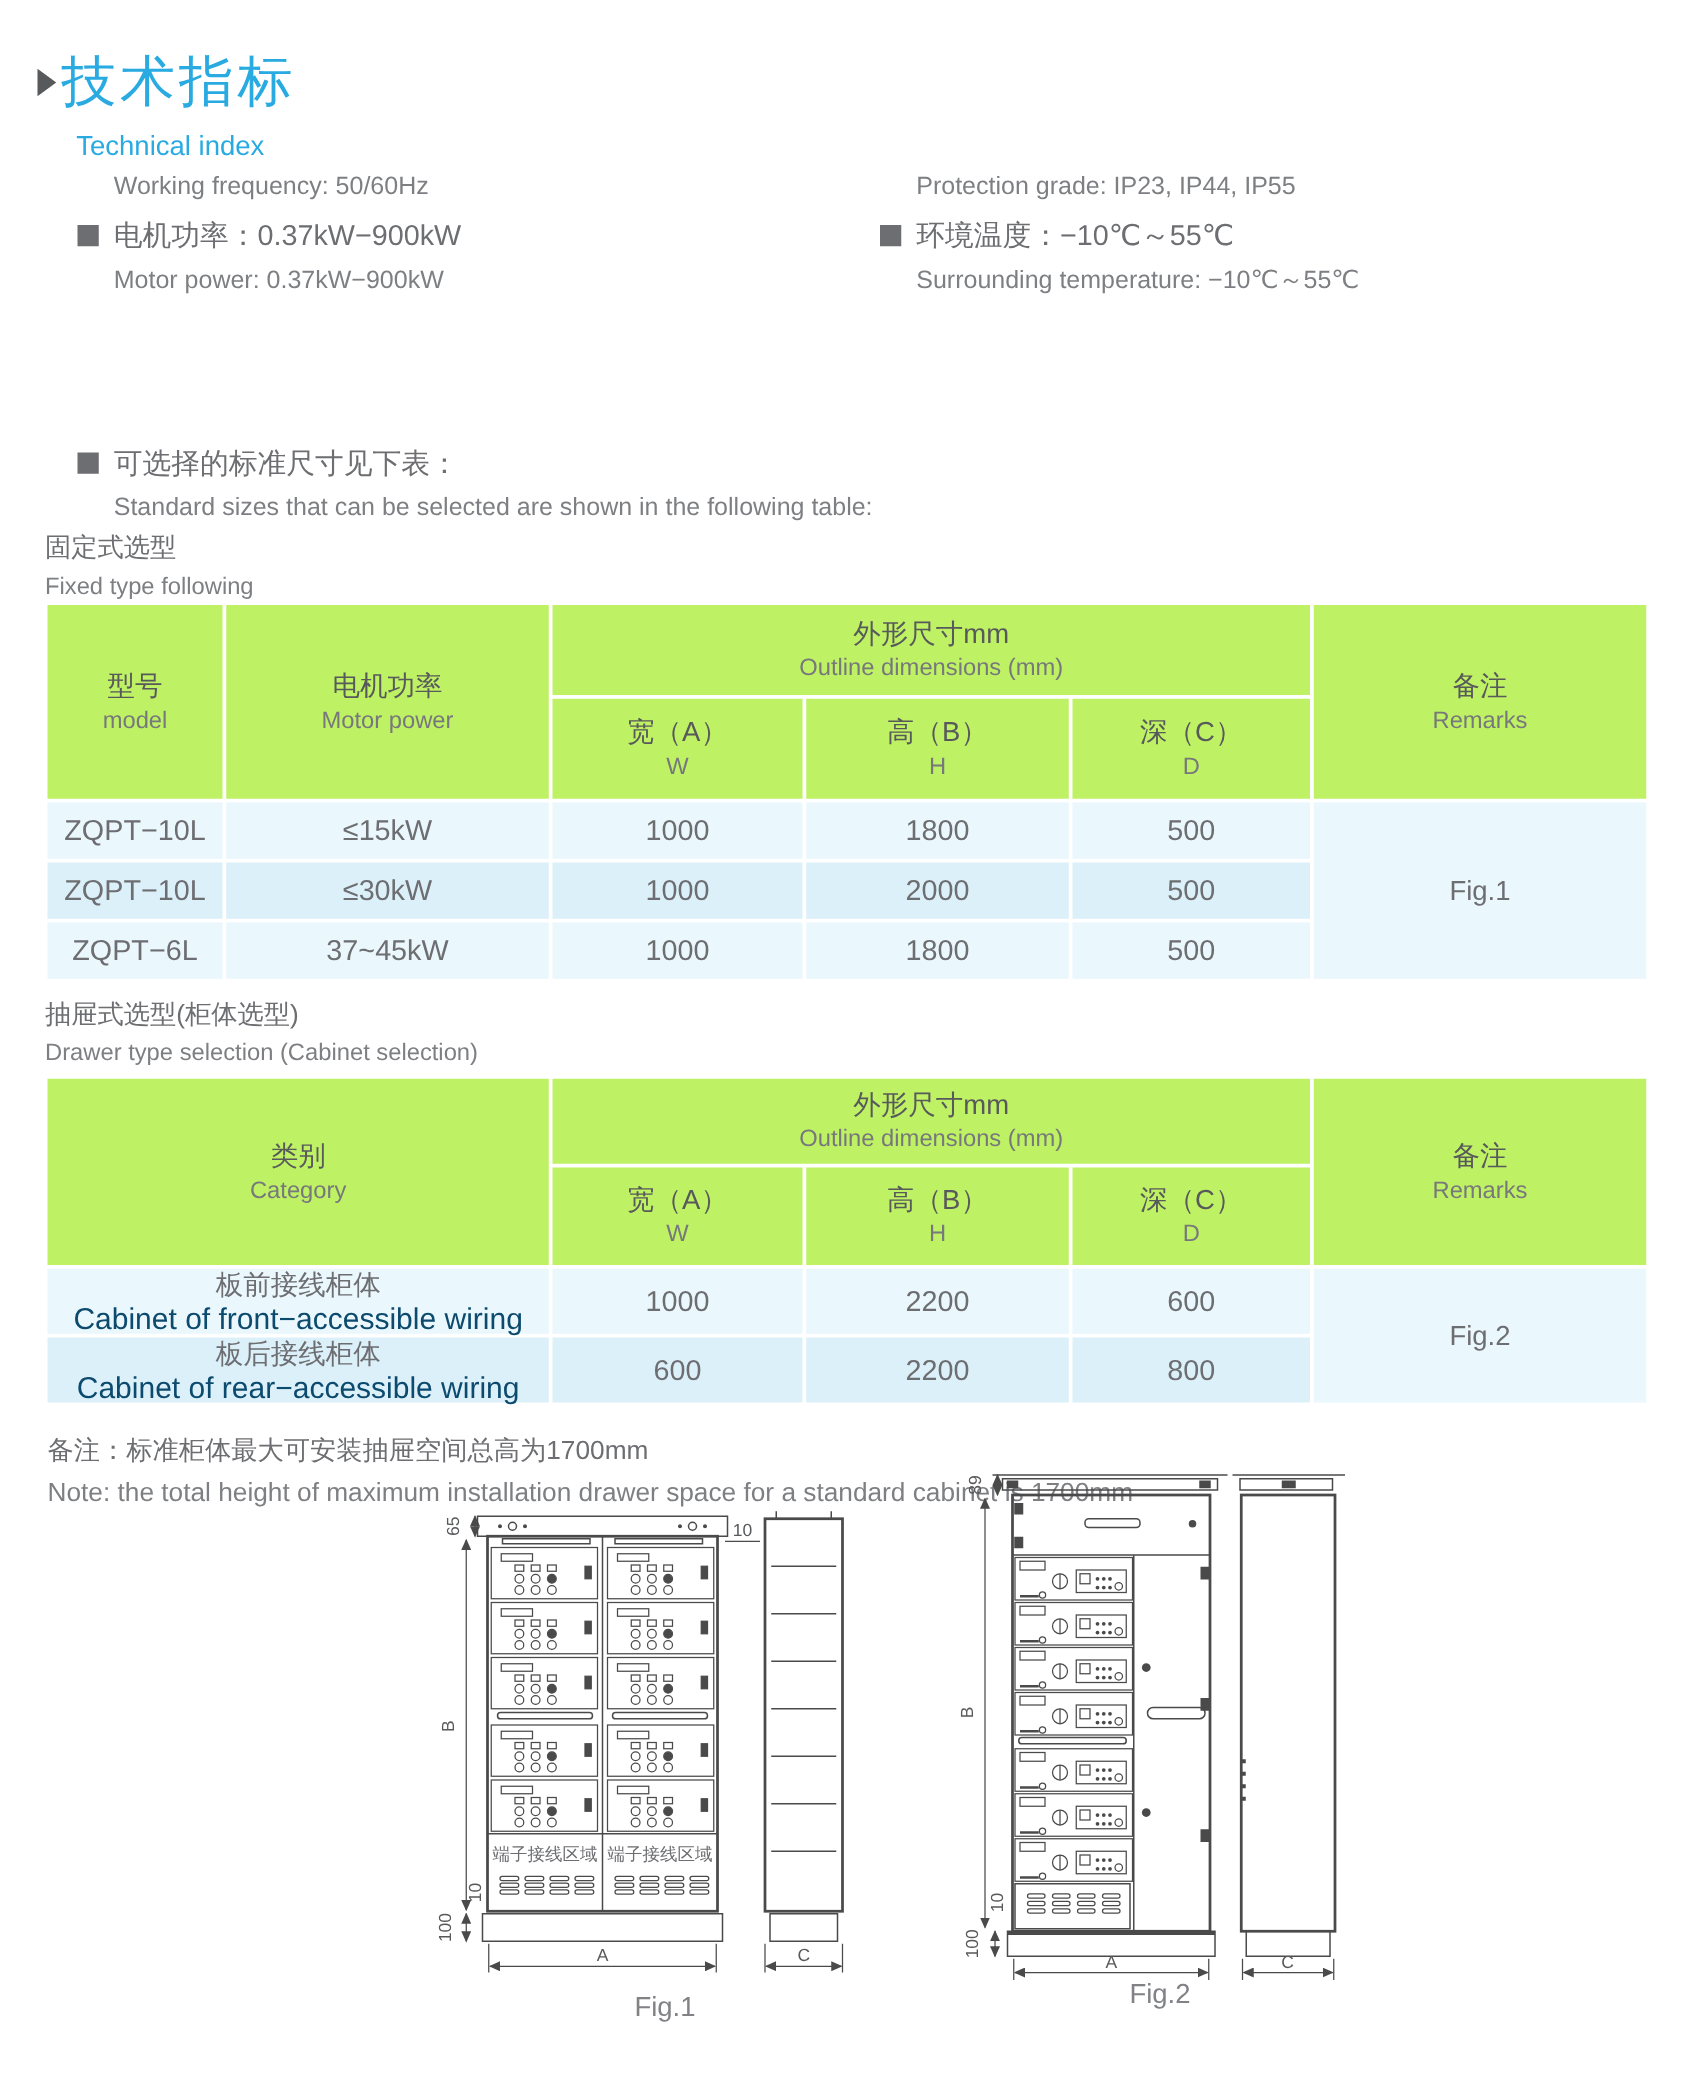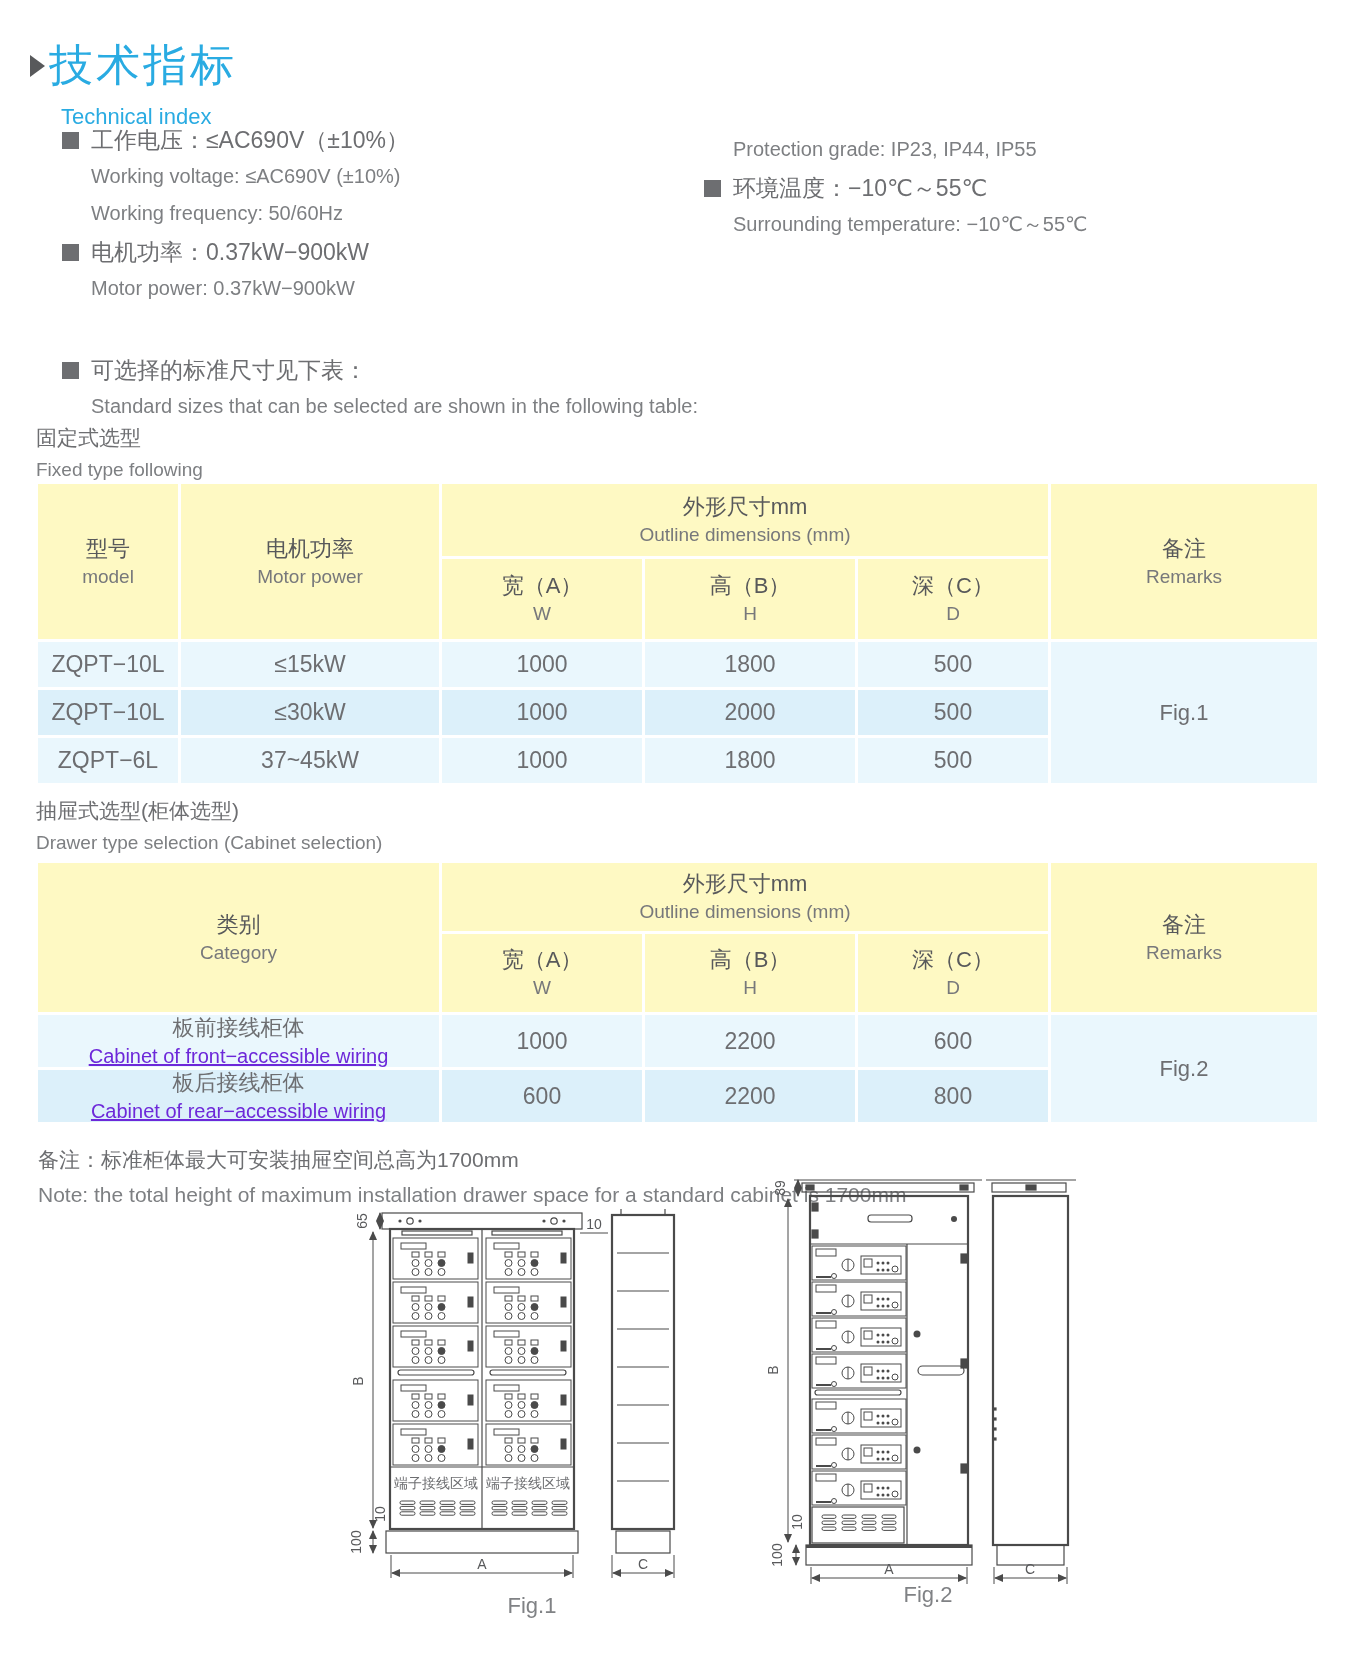--- a/index.html
+++ b/index.html
@@ -33,34 +33,34 @@
   
   .section-label { position:absolute; left:36px; font-size:21px; color:#6D6E71; }
   .section-label .en { font-size:19px; color:#7D7F82; margin-top:7px; }
   .section-label.fixed  { top:424px; }
   .section-label.drawer { top:797px; }
 
   
   table.tbl { position:absolute; left:35px; border-collapse:separate; border-spacing:3px; table-layout:fixed; }
   table.t1 { top:481px; }
   table.t2 { top:860px; }
-  .tbl th { background:#fef9c3; font-weight:normal; text-align:center; vertical-align:middle; color:#58595B; }
+  .tbl th { background:#bef264; font-weight:normal; text-align:center; vertical-align:middle; color:#58595B; }
   .tbl td { background:#EAF7FD; text-align:center; vertical-align:middle; color:#6D6E71; font-size:23px; }
   .tbl tr.alt td { background:#DCF0FA; }
   .tbl td.remark-cell { background:#EAF7FD; font-size:22px; }
   .tbl .zh { display:block; font-size:22px; line-height:26px; }
   .tbl .en { display:block; font-size:19px; line-height:22px; color:#77787B; margin-top:4px;text-align:center; }
   .t1 tr.h1 th { height:72px; }
   .t1 tr.h2 th { height:80px; }
   .t1 tr.data td { height:45px; }
   .t2 tr.h1 th { height:68px; }
   .t2 tr.h2 th { height:78px; }
   .t2 tr.data td { height:48px; }
   .cat .zh { font-size:22px; }
-  .cat .en { font-size:20px; color:#6d28d9;text-decoration:underline; }
+  .cat .en { font-size:24px; color:#0c4a6e; }
 
   
   .note { position:absolute; left:38px; top:1146px; }
   .note .zh { font-size:21px; color:#6D6E71; }
   .note .en { font-size:21px; color:#7D7F82; margin-top:9px; }
 
   
   svg.fig { position:absolute; }
   .fig text { fill:#58595B; font-size:14px; font-family:"Liberation Sans","DejaVu Sans",sans-serif; }
   .fig text.caption { font-size:22px; fill:#808285; }
@@ -74,27 +74,20 @@
   <div class="title-block">
     <div class="title-row">
       <span class="tri"></span>
       <h1 class="title-zh">技术指标</h1>
     </div>
     <div class="title-en">Technical index</div>
   </div>
 
   <div class="specs">
     <div class="spec-col left">
-      <div class="spec-item">
-        <div class="spec-zh">
-            <span class="sq"></span>
-            <span>工作电压：≤AC690V（±10%）</span>
-          </div>
-        <div class="spec-en">Working voltage: ≤AC690V (±10%)</div>
-      </div>
       <div class="spec-item">
         <div class="spec-en">Working frequency: 50/60Hz</div>
       </div>
       <div class="spec-item">
         <div class="spec-zh">
             <span class="sq"></span>
             <span>电机功率：0.37kW−900kW</span>
           </div>
         <div class="spec-en">Motor power: 0.37kW−900kW</div>
       </div>

